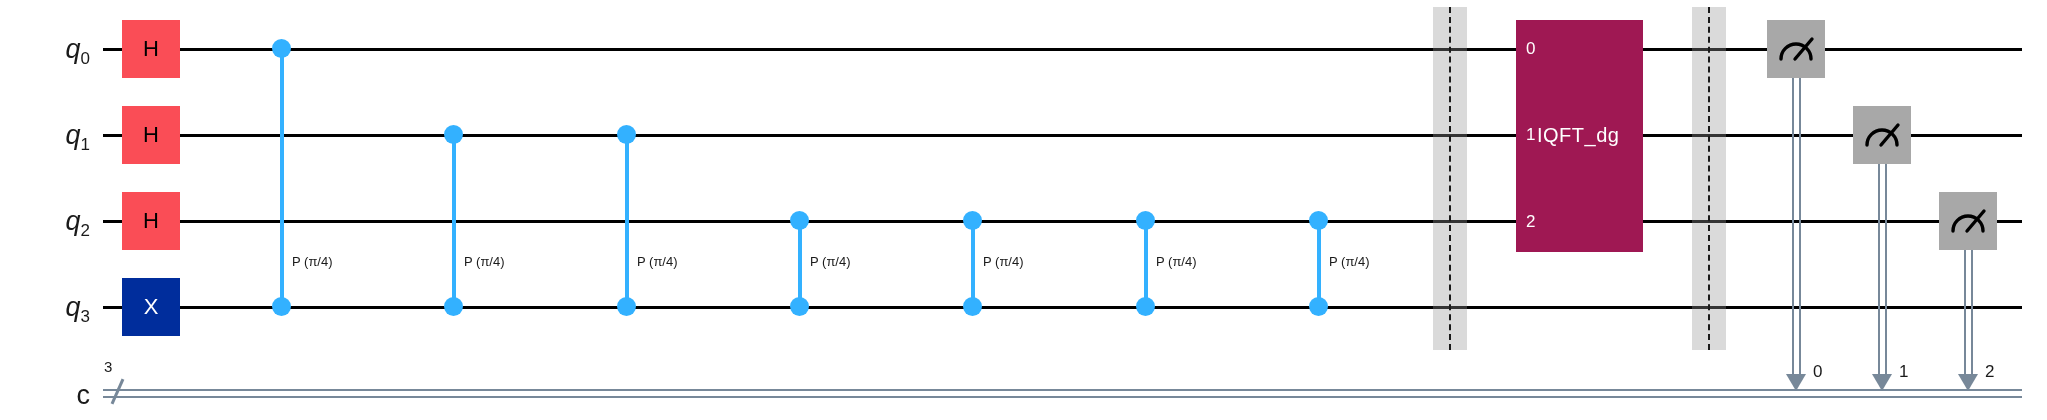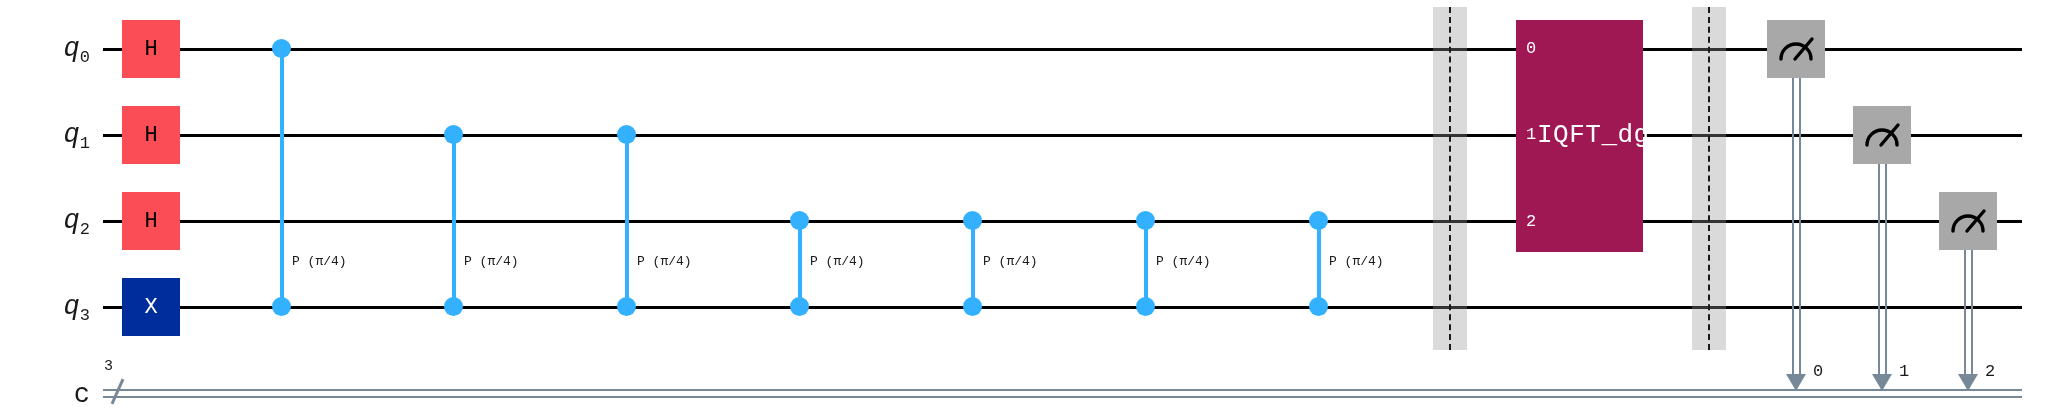--- a/index.html
+++ b/index.html
@@ -1,18 +1,18 @@
 <!DOCTYPE html>
 <html style="--h-gate: #FA4D56; --x-gate: #002D9C; --cp-gate: #33B1FF; --iqft-gate: #9F1853; --measure-gate: #A8A8A8; --classical-wire: #778899; --quantum-wire: #000000;"><head>
 <meta charset="utf-8">
 <style>
   html,body{margin:0;padding:0;background:#fff;}
   .circuit{
     position:relative;width:2047px;height:420px;background:#fff;overflow:hidden;
-    font-family:Liberation Mono, monospace;
+    font-family:Liberation Sans, sans-serif;
   }
   .qwire{position:absolute;left:103px;width:1919px;height:3px;background:var(--quantum-wire,#000);z-index:1;}
   .qlabel{
     position:absolute;left:28px;width:62px;text-align:right;font-size:27px;color:#1a1a1a;
     font-style:italic;z-index:2;line-height:36px;
   }
   .qlabel sub{font-size:17px;font-style:normal;line-height:0;}
   .clabel{position:absolute;left:28px;width:62px;text-align:right;font-size:27px;color:#1a1a1a;z-index:2;line-height:36px;}
   .gatebox{
     position:absolute;width:58px;height:58px;display:flex;align-items:center;justify-content:center;
@@ -20,21 +20,21 @@
   }
   .hgate{background:var(--h-gate,#FA4D56);color:#000;}
   .xgate{background:var(--x-gate,#002D9C);color:#fff;}
   .cpstem{position:absolute;width:4px;background:var(--cp-gate,#33B1FF);z-index:2;}
   .cpdot{position:absolute;width:19px;height:19px;border-radius:50%;background:var(--cp-gate,#33B1FF);z-index:2;}
   .cplabel{position:absolute;font-size:13px;color:#1a1a1a;z-index:2;white-space:nowrap;}
   .barrier-band{position:absolute;top:7px;width:34px;height:343px;background:rgba(150,150,150,0.35);z-index:4;}
   .barrier-line{position:absolute;top:7px;width:0;height:343px;border-left:2px dashed #1a1a1a;z-index:4;}
   .iqft{position:absolute;left:1516px;top:20px;width:127px;height:232px;background:var(--iqft-gate,#9F1853);z-index:3;color:#fff;}
   .iqft .idx{position:absolute;left:10px;font-size:17px;line-height:22px;}
-  .iqft .name{position:absolute;left:21px;font-size:26px;line-height:26px;letter-spacing:0.5px;}
+  .iqft .name{position:absolute;left:21px;font-size:20px;line-height:26px;letter-spacing:0.5px;}
   .measure{position:absolute;width:58px;height:58px;background:var(--measure-gate,#A8A8A8);z-index:5;display:flex;align-items:center;justify-content:center;}
   .cdrop{position:absolute;width:9px;box-sizing:border-box;border-left:2.5px solid var(--classical-wire,#778899);border-right:2.5px solid var(--classical-wire,#778899);z-index:2;}
   .carrow{position:absolute;width:0;height:0;border-left:10px solid transparent;border-right:10px solid transparent;border-top:17px solid var(--classical-wire,#778899);z-index:2;}
   .cbitnum{position:absolute;font-size:17px;color:#1a1a1a;z-index:3;}
   .cwire{position:absolute;left:103px;top:389px;width:1919px;height:9px;box-sizing:border-box;
     border-top:2.5px solid var(--classical-wire,#778899);border-bottom:2.5px solid var(--classical-wire,#778899);z-index:1;}
   .cslash{position:absolute;left:116px;top:378px;width:3px;height:27px;background:var(--classical-wire,#778899);transform:rotate(24deg);z-index:2;}
   .ccount{position:absolute;left:104px;top:358px;font-size:15px;color:#1a1a1a;z-index:2;}
   .meter{display:block;}
 </style>

